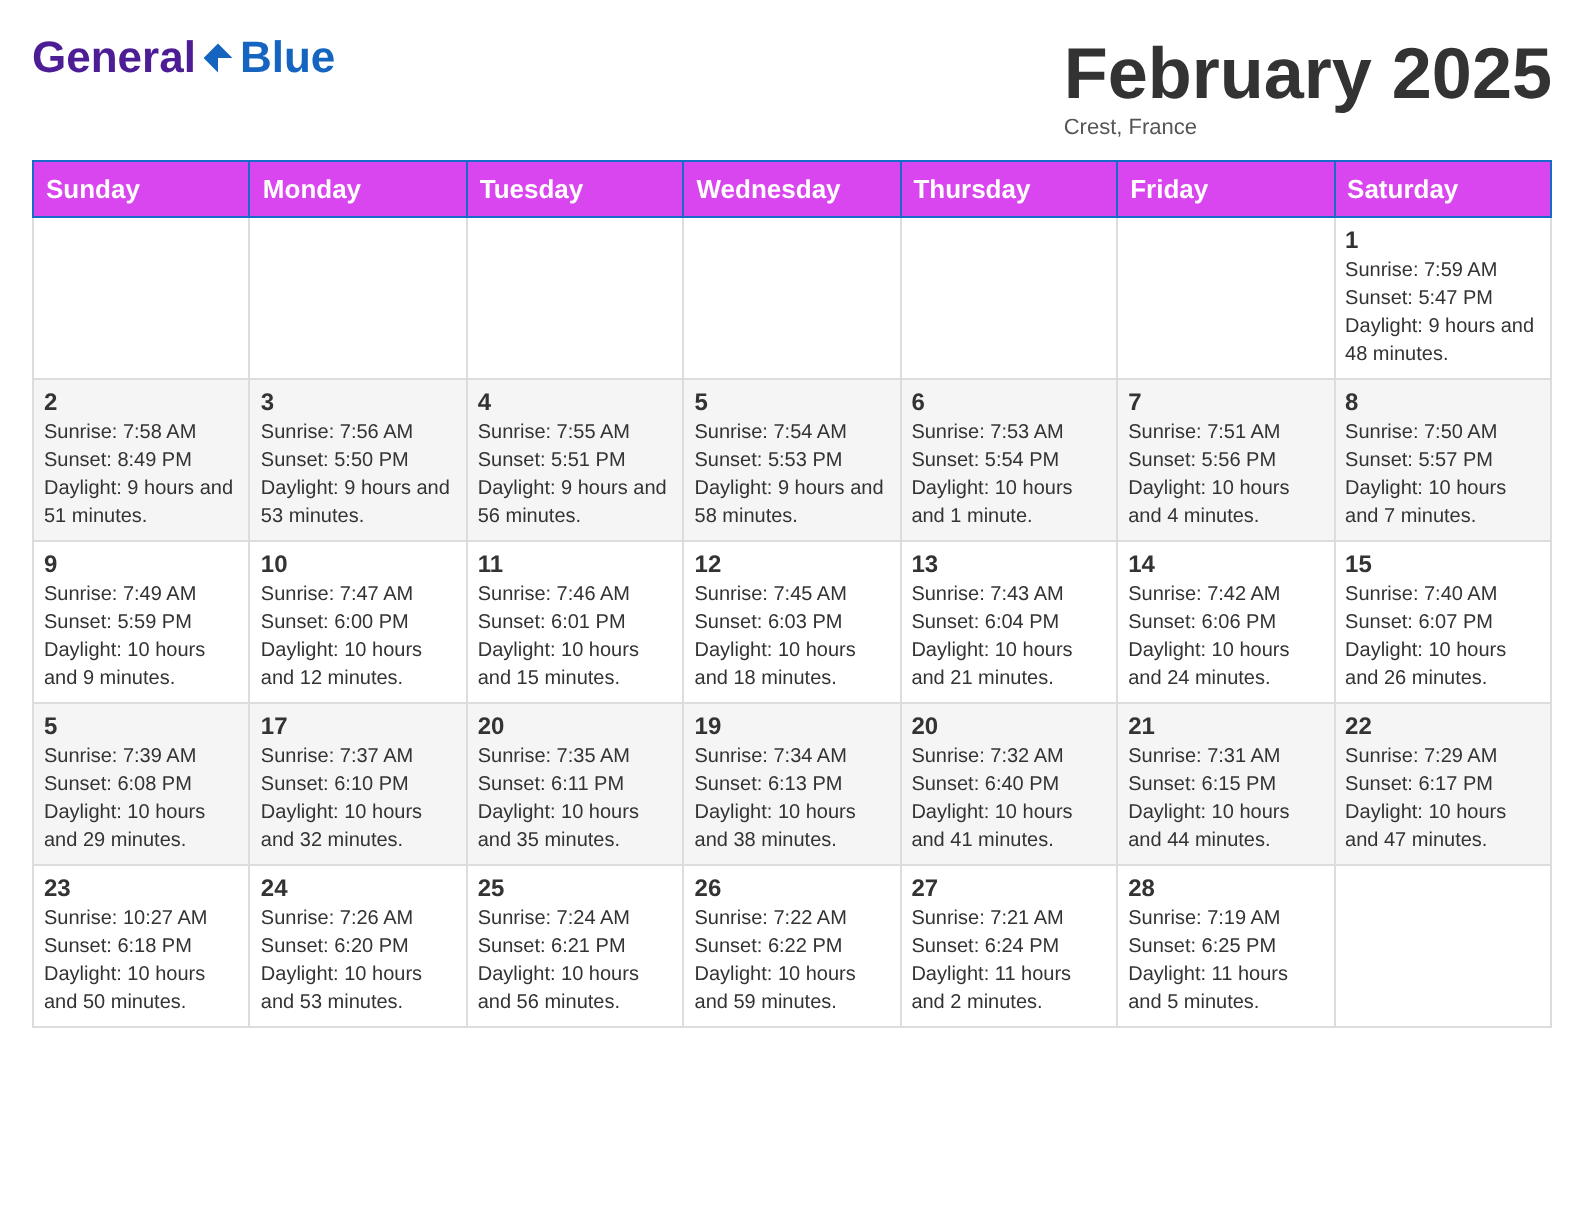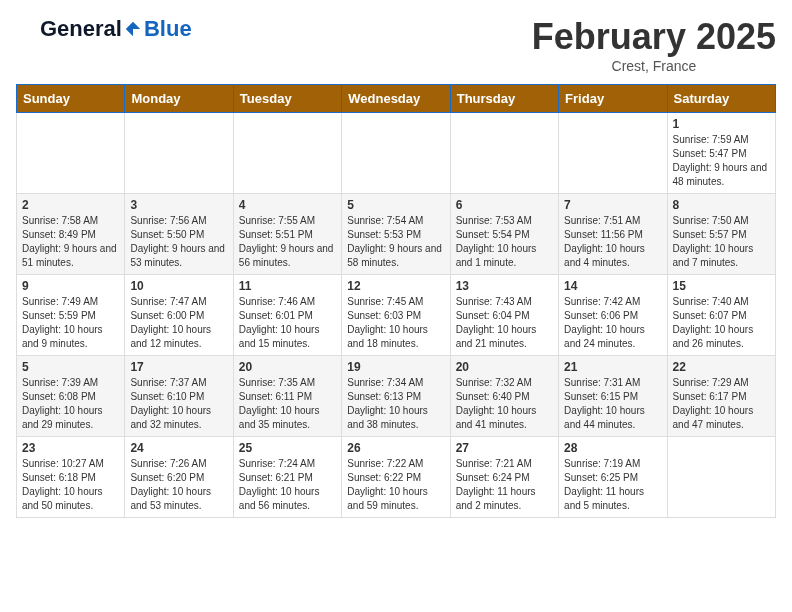--- a/index.html
+++ b/index.html
@@ -21,46 +21,46 @@
       flex-direction: column;
       align-items: flex-start;
     }
     .logo-text {
       display: flex;
       align-items: center;
       font-size: 22px;
       font-weight: bold;
       color: #333;
     }
-    .logo-general { color: #0f172a; margin-left: 24px; }
+    .logo-general { color: #4c1d95; }
     .logo-blue { color: #1565c0; }
     .logo-icon {
       width: 18px;
       height: 18px;
       margin: 0 2px;
     }
     .title-block {
-      text-align: center;
+      text-align: left;
     }
     .month-year {
       font-size: 36px;
       font-weight: bold;
       color: #333;
     }
     .location {
-      font-size: 14px;
+      font-size: 11px;
       color: #555;
     }
     .calendar {
       width: 100%;
       border-collapse: collapse;
       border: 1px solid #ccc;
     }
     .calendar th {
-      background-color: #a16207;
+      background-color: #d946ef;
       color: #fff;
       font-size: 13px;
       font-weight: bold;
       padding: 6px 6px;
       text-align: left;
       border: 1px solid #1a6ac9;
     }
     .calendar td {
       vertical-align: top;
       border: 1px solid #ddd;
@@ -162,21 +162,21 @@
         </td>
         <td>
           <span class="day-number">6</span>
           <div class="day-info">Sunrise: 7:53 AM
 Sunset: 5:54 PM
 Daylight: 10 hours and 1 minute.</div>
         </td>
         <td>
           <span class="day-number">7</span>
           <div class="day-info">Sunrise: 7:51 AM
-Sunset: 11:56 PM
+Sunset: 5:56 PM
 Daylight: 10 hours and 4 minutes.</div>
         </td>
         <td>
           <span class="day-number">8</span>
           <div class="day-info">Sunrise: 7:50 AM
 Sunset: 5:57 PM
 Daylight: 10 hours and 7 minutes.</div>
         </td>
       </tr>
       <tr>

